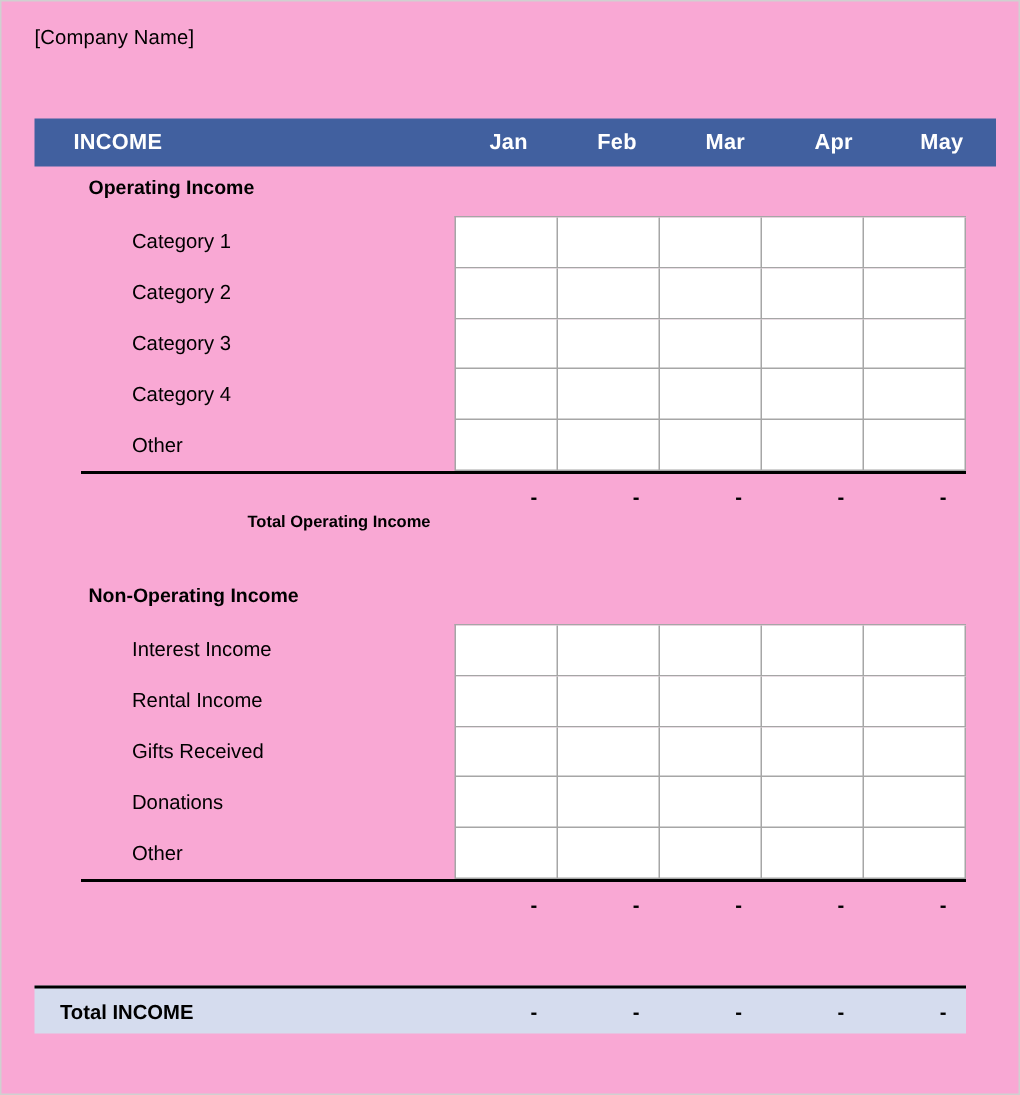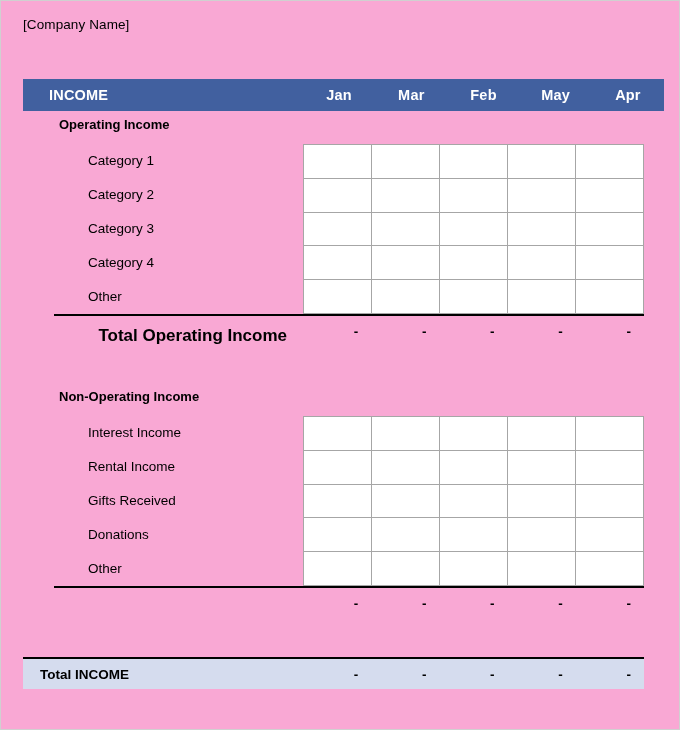--- a/index.html
+++ b/index.html
@@ -143,24 +143,24 @@
     height: 30px;
     border-top: 2px solid #000000;
     box-sizing: border-box;
   }
   #total-operating { top: 313px; }
   #total-nonoperating { top: 585px; }
 
   .total-label {
     position: absolute;
     right: 357px;
-    top: 4px;
+    top: 16px;
     height: 30px;
     line-height: 32px;
-    font-size: 17px;
+    font-size: 11px;
     font-weight: bold;
     color: #000000;
     white-space: nowrap;
   }
   .total-values {
     position: absolute;
     left: 249px;
     top: 0;
     width: 341px;
     height: 30px;
@@ -225,24 +225,24 @@
 <body>
 
 <div id="page">
 
   <div class="company-name">[Company Name]</div>
 
   <div class="header-band">
     <div class="header-title">INCOME</div>
     <div class="header-months">
       <div class="header-month">Jan</div>
+      <div class="header-month">Feb</div>
       <div class="header-month">Mar</div>
-      <div class="header-month">Feb</div>
+      <div class="header-month">Apr</div>
       <div class="header-month">May</div>
-      <div class="header-month">Apr</div>
     </div>
   </div>
 
   <div class="section" id="section-operating">
     <div class="section-title">Operating Income</div>
 
     <div class="rows">
       <div class="row">
         <div class="row-label">Category 1</div>
       </div>

